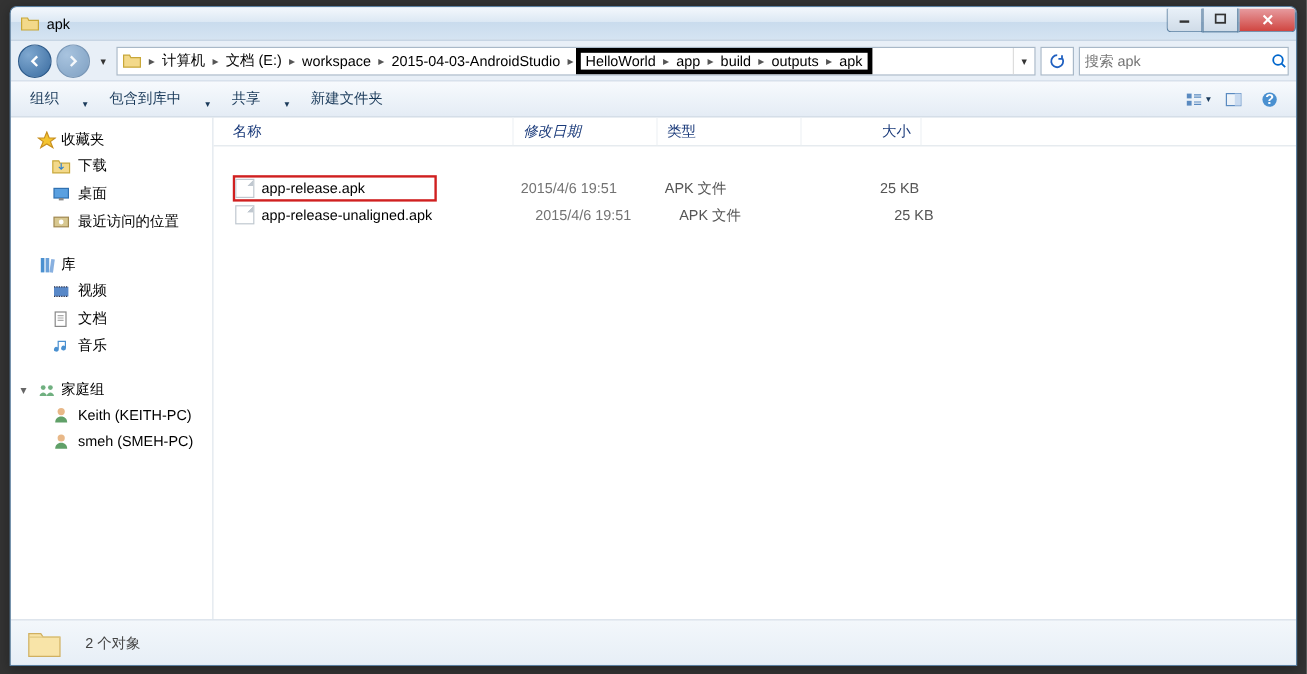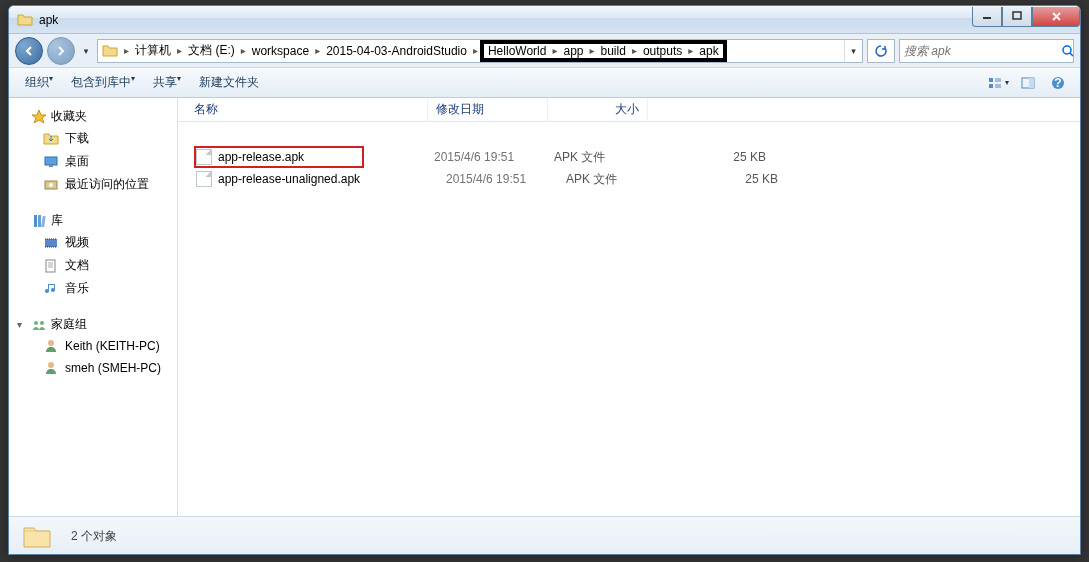--- a/index.html
+++ b/index.html
@@ -23,46 +23,46 @@
     .nav-drop { width: 14px; height: 24px; background: #e8eff7; display: flex; align-items: center; justify-content: center; cursor: pointer; }
     .chev { font-size: 9px; color: #333; }
     .addr-bar { flex: 1; height: 24px; background: #fff; border: 1px solid #a8b8c8; display: flex; align-items: center; overflow: hidden; }
     .crumb-icon { width: 16px; height: 16px; margin: 0 4px; flex-shrink: 0; }
     .crumb { padding: 0 4px; display: flex; align-items: center; height: 100%; cursor: pointer; white-space: nowrap; }
     .crumb-sep { font-size: 10px; color: #555; padding: 0 2px; cursor: pointer; }
     .crumb-group-highlight { display: flex; align-items: center; height: 100%; border: 4px solid #000000; }
     .addr-drop { width: 18px; display: flex; align-items: center; justify-content: center; border-left: 1px solid #ddd; height: 100%; cursor: pointer; }
     .refresh-btn { width: 28px; height: 24px; background: #fff; border: 1px solid #a8b8c8; display: flex; align-items: center; justify-content: center; cursor: pointer; color: #2060c0; }
     .search-box { width: 175px; height: 24px; background: #fff; border: 1px solid #a8b8c8; display: flex; align-items: center; padding: 0 4px; }
-    .search-box input { border: none; outline: none; flex: 1; font-style: italic; color: #a16207; font-size: 12px; }
+    .search-box input { border: none; outline: none; flex: 1; color: #a16207; font-size: 12px; }
     .search-box .mag { color: #0066cc; font-size: 14px; }
 
     
     .toolbar { height: 30px; background: linear-gradient(to bottom, #f7fafd, #e4ecf5); border-bottom: 1px solid #c0cddb; display: flex; align-items: center; padding: 0 8px; gap: 2px; }
-    .tb-item { padding: 4px 8px; cursor: pointer; display: flex; align-items: flex-start; gap: 0; color: #1a3a5a; }
+    .tb-item { padding: 4px 8px; cursor: pointer; display: flex; align-items: flex-end; gap: 20px; color: #1a3a5a; }
     .tb-drop { font-size: 8px; }
     .tb-spacer { flex: 1; }
     .tb-iconbtn { width: 28px; height: 24px; display: flex; align-items: center; justify-content: center; cursor: pointer; color: #1a3a5a; }
 
     
     .main { display: flex; height: 418px; }
     .sidebar { width: 169px; background: #fff; border-right: 1px solid #d8e0e8; overflow-y: auto; padding: 8px 0; }
     .side-group { margin-bottom: 14px; }
     .side-header { display: flex; align-items: center; padding: 2px 6px 2px 18px; gap: 4px; cursor: pointer; }
     .side-header.indent0 { padding-left: 8px; }
     .side-item { display: flex; align-items: center; padding: 3px 6px 3px 34px; gap: 6px; cursor: pointer; }
     .side-icon { width: 16px; height: 16px; flex-shrink: 0; display: inline-flex; align-items: center; justify-content: center; }
     .caret { width: 10px; font-size: 10px; color: #666; }
 
     
     .content { flex: 1; background: #fff; position: relative; }
     .col-headers { height: 24px; display: flex; align-items: center; border-bottom: 1px solid #e0e6ec; }
     .col-h { padding: 0 8px; color: #1a3a7a; cursor: pointer; border-right: 1px solid #eef2f6; height: 100%; display: flex; align-items: center; }
     .col-name { width: 250px; padding-left: 16px; }
-    .col-date { width: 120px; }
+    .col-date { width: 120px; font-style: italic; }
     .col-type { width: 120px; }
     .col-size { width: 100px; text-align: right; justify-content: flex-end; }
     .file-row { height: 22px; display: flex; align-items: center; padding-left: 16px; }
     .file-icon { width: 16px; height: 16px; margin-right: 6px; border: 1px solid #c0c8d0; background: #fff; position: relative; flex-shrink: 0; }
     .file-icon::before { content: ""; position: absolute; top: 0; right: 0; width: 5px; height: 5px; background: linear-gradient(135deg, transparent 48%, #c0c8d0 50%); }
     .file-name-cell { width: 228px; }
     .row-highlight-box { border: 2px solid #d02020; display: flex; align-items: center; padding: 0 4px 0 0; height: 22px; }
     .cell-date { width: 120px; color: #737373; }
     .cell-type { width: 120px; color: #555; }
     .cell-size { width: 100px; text-align: right; color: #555; padding-right: 8px; }
@@ -323,20 +323,21 @@
             </span>
           <span>smeh (SMEH-PC)</span>
         </div>
       </div>
     </div>
 
     <div class="content">
       <div class="col-headers">
         <div class="col-h col-name">名称</div>
         <div class="col-h col-date">修改日期</div>
+        <div class="col-h col-type">类型</div>
         <div class="col-h col-size">大小</div>
       </div>
 
       <div class="file-row" style="margin-top:24px">
         <span class="row-highlight-box">
           <span class="file-icon"></span>
           <span class="file-name-cell" style="width:140px">app-release.apk</span>
         </span>
         <span style="width:70px"></span>
         <span class="cell-date">2015/4/6 19:51</span>

